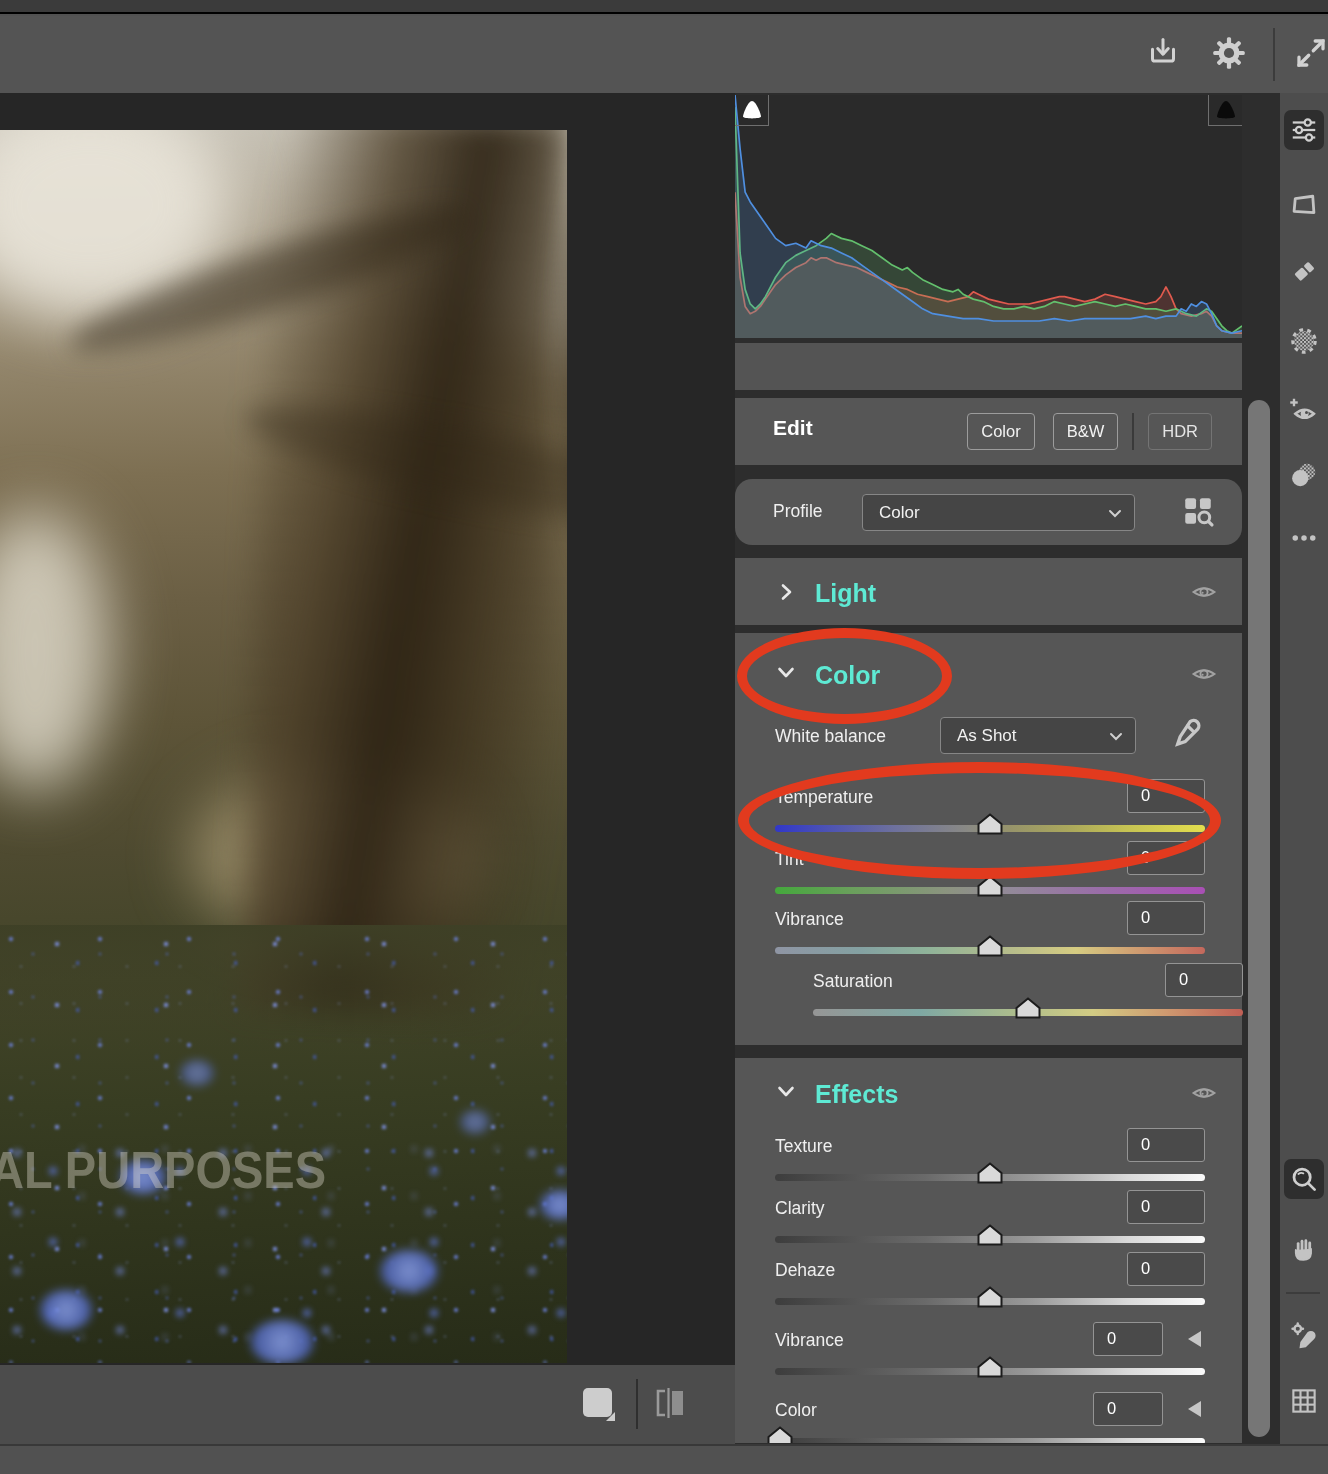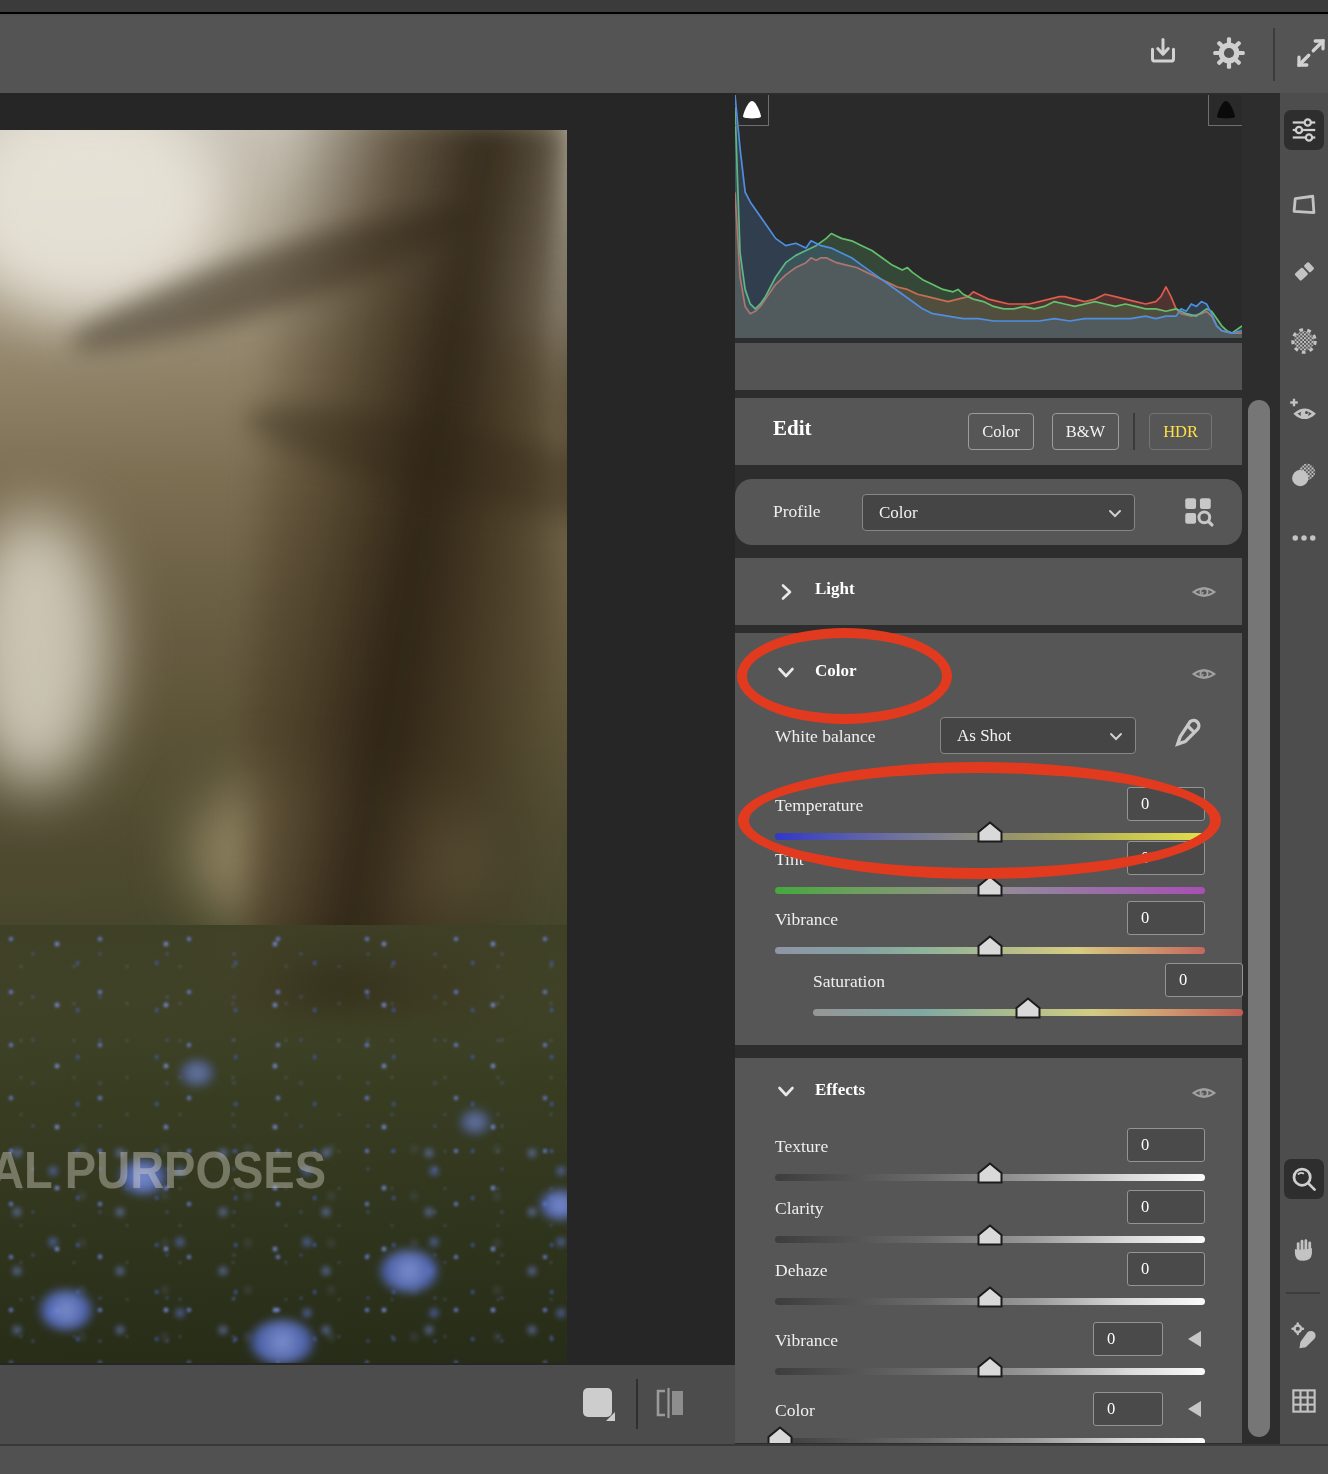--- a/index.html
+++ b/index.html
@@ -46,45 +46,45 @@
   
   .viewer-toolbar{position:absolute;left:0;top:1365px;width:735px;height:79px;background:#4c4c4c;}
   .thumb-square{position:absolute;left:583px;top:1388px;width:29px;height:29px;background:#cdcdcd;border-radius:5px;}
   .thumb-corner{position:absolute;left:606px;top:1412px;width:0;height:0;
     border-left:9px solid transparent;border-bottom:9px solid #cdcdcd;}
   .vt-div{position:absolute;left:636px;top:1379px;width:2px;height:50px;background:#2f2f2f;}
 
   .bottom-strip{position:absolute;left:0;top:1444px;width:1328px;height:30px;background:#515151;border-top:2px solid #383838;}
 
   
-  .panel{position:absolute;left:735px;top:93px;width:545px;height:1351px;background:#2d2d2d;font-family:Liberation Serif, serif;}
+  .panel{position:absolute;left:735px;top:93px;width:545px;height:1351px;background:#2d2d2d;}
   .card{position:absolute;left:0;width:507px;background:#565656;}
   .hist-card{top:2px;height:243px;background:#2a2a2a;}
   .clip-box{position:absolute;top:0;width:34px;height:31px;border:1px solid #6f6f6f;display:flex;align-items:center;justify-content:center;}
   .info-card{top:250px;height:47px;background:#545454;}
   .edit-card{top:305px;height:67px;}
   .profile-card{top:386px;height:66px;border-radius:17px;}
   .light-card{top:465px;height:67px;}
   .color-card{top:540px;height:412px;}
   .effects-card{top:965px;height:385px;overflow:hidden;}
 
   .panel-title{position:absolute;left:38px;top:18px;font-size:21px;font-weight:700;color:#fff;}
   .btn-row{position:absolute;right:30px;top:15px;display:flex;align-items:center;gap:18px;}
   .btn{height:37px;padding:0 13px;border:1.5px solid #9c9c9c;border-radius:4px;color:#f2f2f2;
     font-size:16.5px;display:flex;align-items:center;background:transparent;}
-  .btn.disabled{border-color:#747474;color:#fde047;}
+  .btn.disabled{border-color:#747474;color:#e5e5e5;}
   .btn-div{width:2px;height:37px;background:#3a3a3a;margin:0 -4px;}
 
   .row-label{position:absolute;font-size:17.5px;color:#efefef;}
   .select{position:absolute;height:37px;background:#454545;border:1.2px solid #868686;border-radius:4px;
     color:#f2f2f2;font-size:17px;display:flex;align-items:center;padding-left:16px;}
   .select .chev{position:absolute;right:10px;}
 
   .sec-chev{position:absolute;left:40px;top:50%;transform:translateY(-50%);}
-  .sec-label{position:absolute;left:80px;font-size:17px;font-weight:600;color:#ffffff;}
+  .sec-label{position:absolute;left:80px;font-size:25px;font-weight:600;color:#5eead4;}
   .eye{position:absolute;right:24px;}
 
   .srow{position:absolute;left:40px;width:430px;height:62px;}
   .slabel{position:absolute;left:0;top:4px;font-size:17.5px;color:#efefef;}
   .sval{position:absolute;right:0;top:-4px;width:78px;height:34px;background:#4a4a4a;border:1.5px solid #949494;
     border-radius:3px;color:#fff;font-size:16.5px;line-height:31px;padding-left:13px;}
   .srow.narrow .sval{width:70px;right:42px;}
   .expander{position:absolute;right:4px;top:5px;width:0;height:0;
     border-top:8px solid transparent;border-bottom:8px solid transparent;border-right:13px solid #c6c6c6;}
   .track{position:absolute;left:0;right:0;bottom:13px;height:7px;border-radius:4px;}
@@ -272,21 +272,21 @@
             <path d="M4 7 L9 12 L14 7"></path>
           </svg>
       </div>
       <div class="abs" style="right:36px;top:80px;">
         <svg width="40" height="44" viewBox="0 0 24 26" fill="none" stroke="#c8c8c8" stroke-width="2" stroke-linecap="round">
           <path d="M14.5 5 a3.2 3.2 0 0 1 4.5 4.5 L11.5 17 L7 18.5 L8.5 14 Z"></path>
           <line x1="13" y1="7.5" x2="16.5" y2="11"></line>
         </svg>
       </div>
 
-      <div class="srow" style="top:158px;">
+      <div class="srow" style="top:150px;">
         <span class="slabel">Temperature</span>
         <span class="sval"><span>0</span></span>
         <div class="track track-temp">
           <svg class="thumb" style="left:calc(50% - 13px);" width="26" height="22" viewBox="0 0 26 22">
               <path d="M13 1.5 L24.5 11 V20.5 H1.5 V11 Z" fill="#d9d9d9" stroke="#1c1c1c" stroke-width="2"></path>
             </svg>
         </div>
       </div>
 
       <div class="srow" style="top:212px;">

